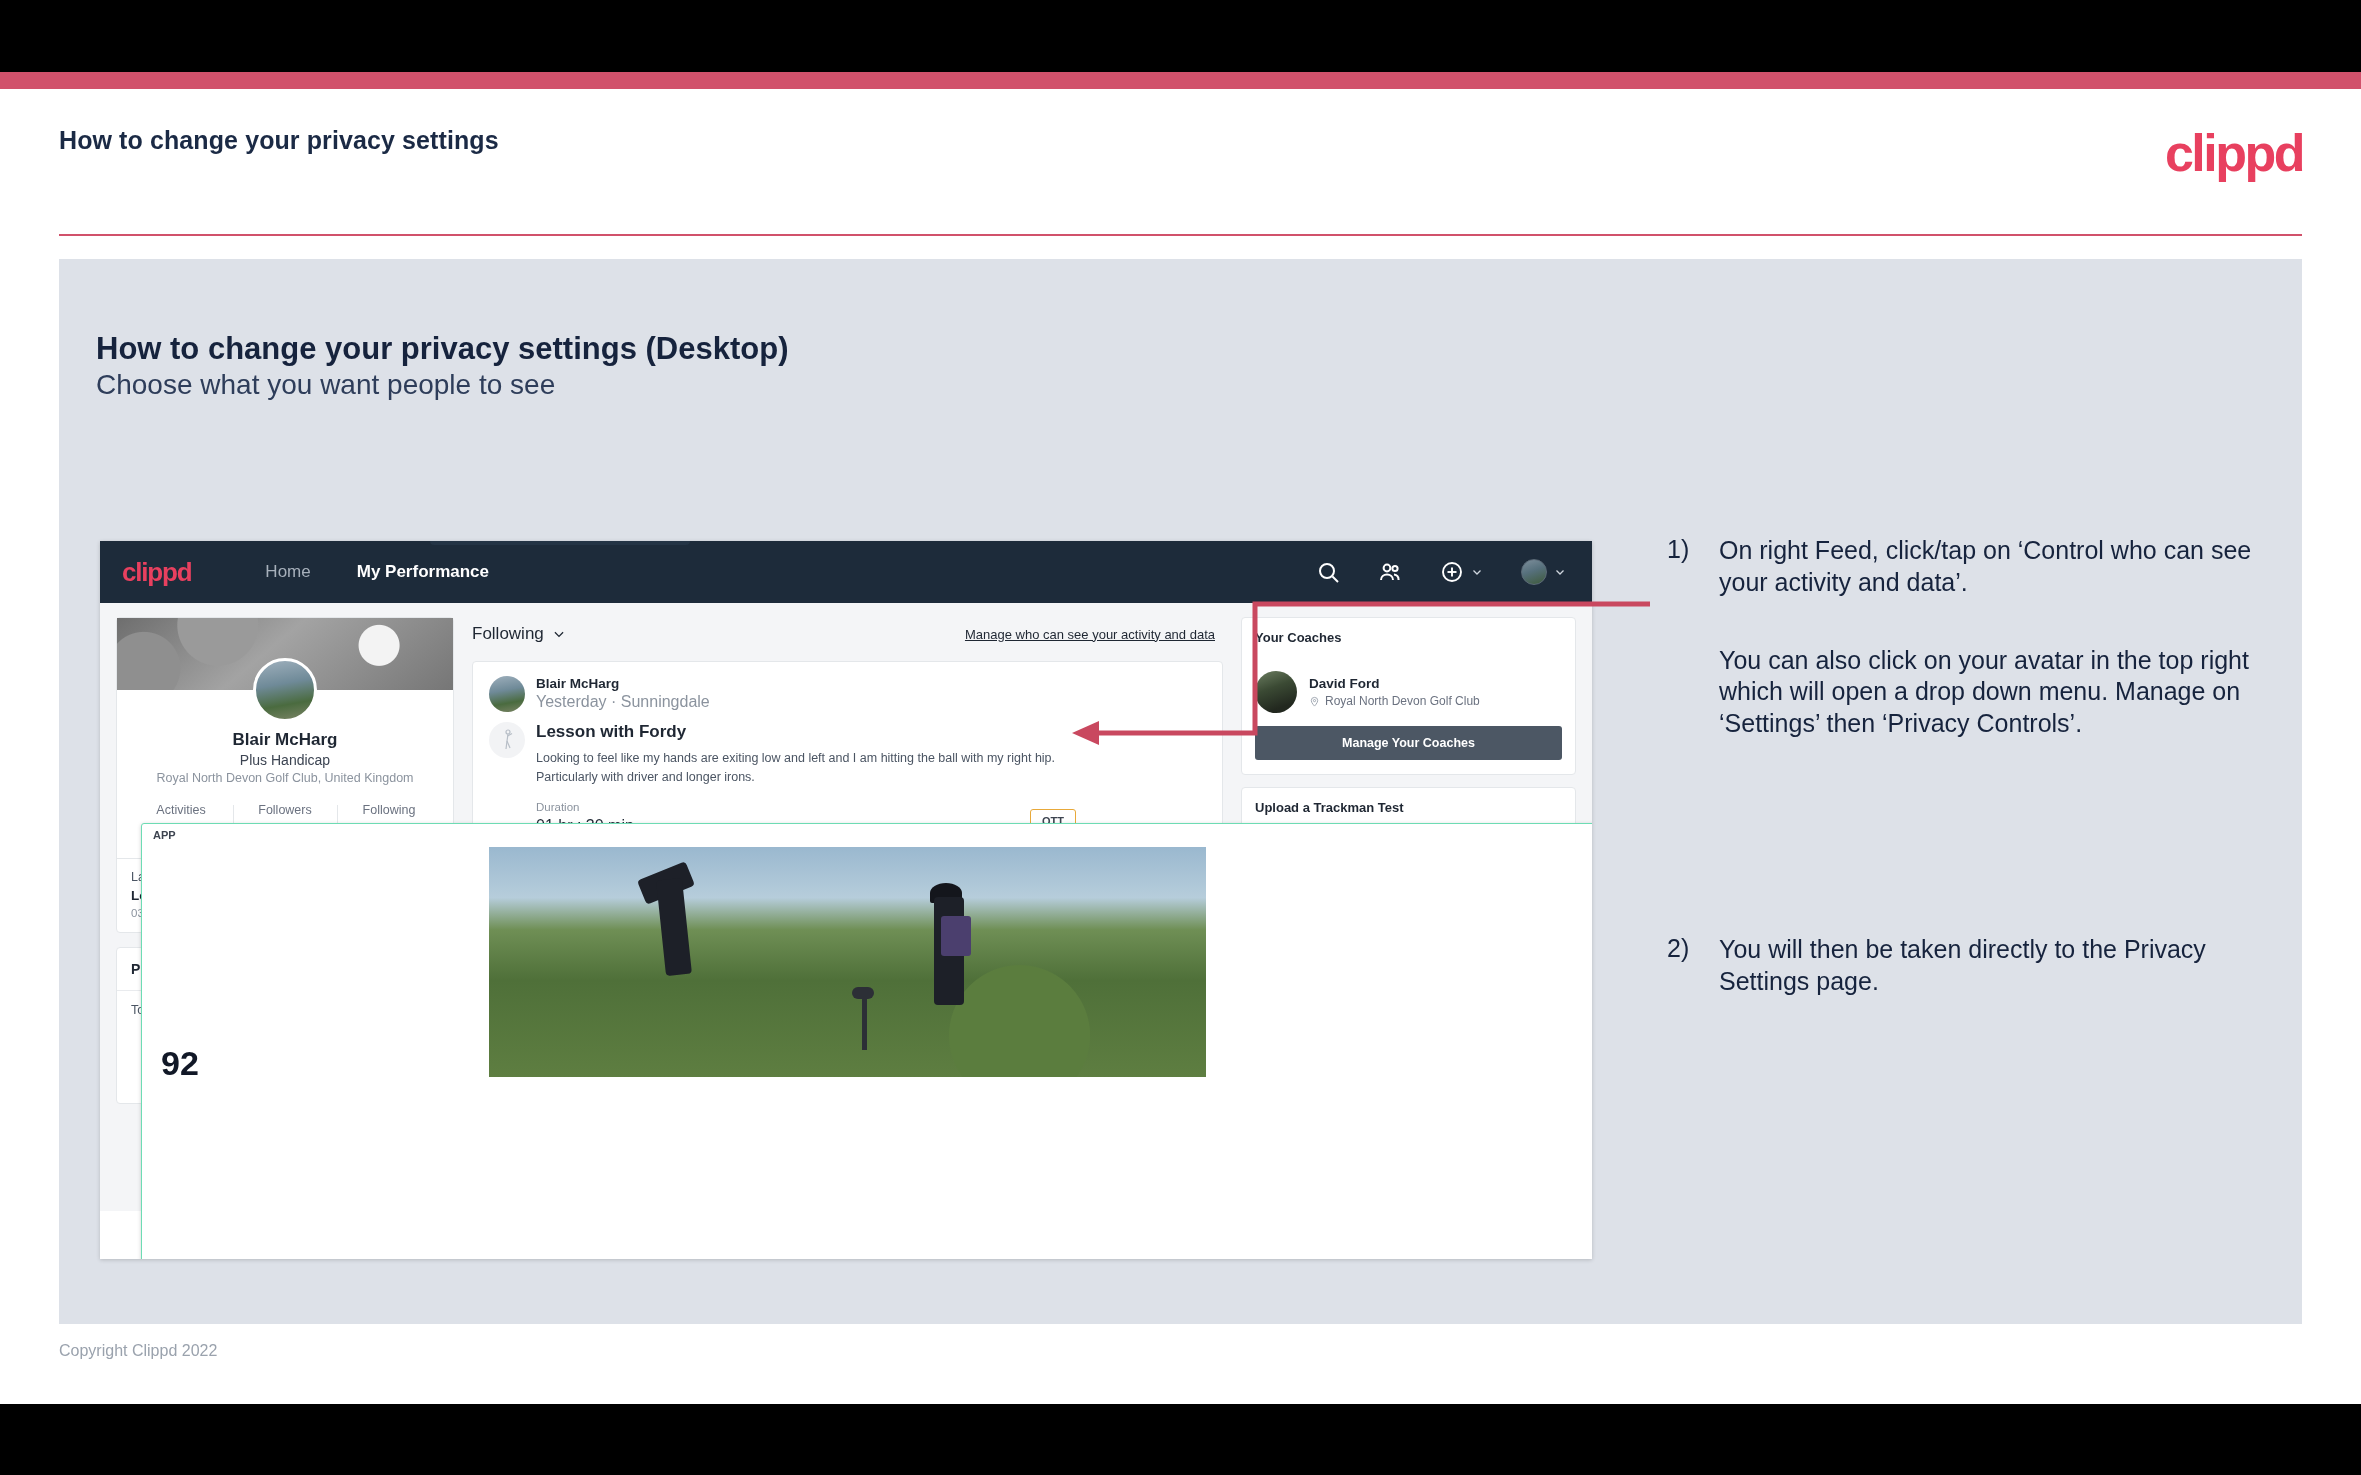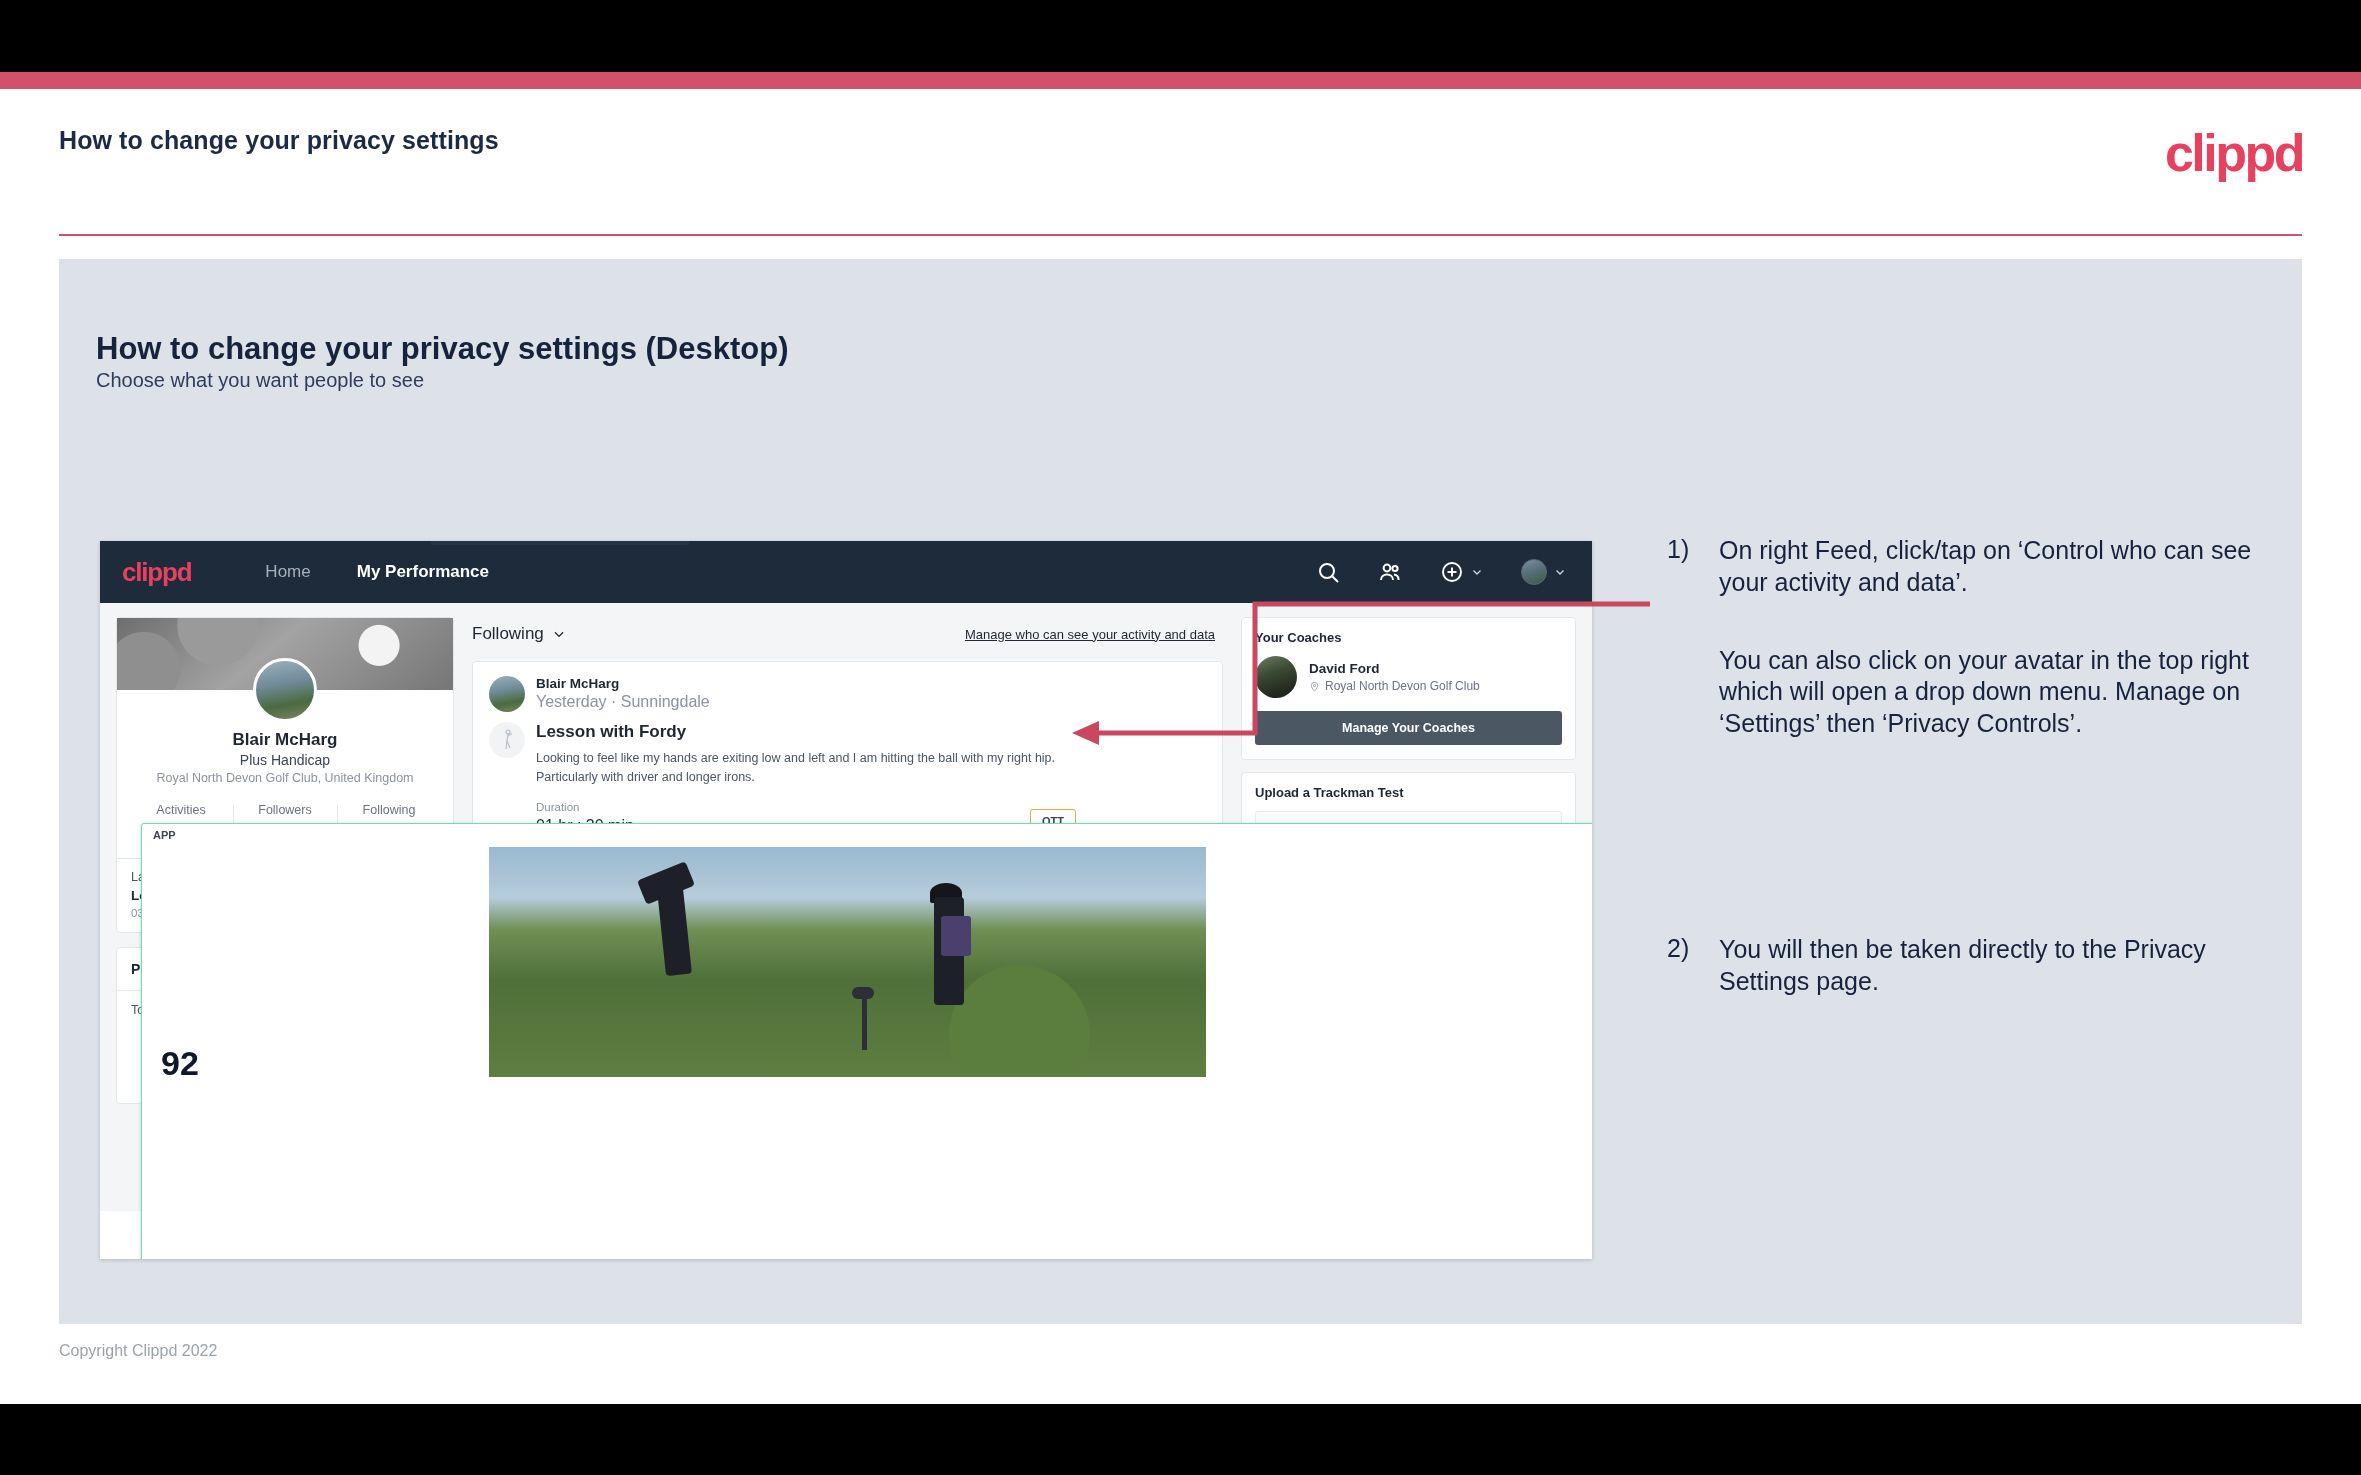--- a/index.html
+++ b/index.html
@@ -37,21 +37,21 @@
   .panel {
     position:absolute; left:59px; top:259px; width:2243px; height:1065px;
     background:#dde1e8;
   }
   .panel-title {
     position:absolute; left:37px; top:72px;
     font-size:31px; font-weight:700; color:#16233d;
   }
   .panel-sub {
     position:absolute; left:37px; top:110px;
-    font-size:20px; font-weight:400; color:#2e3d5a;
+    font-size:28px; font-weight:400; color:#2e3d5a;
   }
 
   
   .app {
     position:absolute; left:41px; top:282px; width:1492px; height:718px;
     background:#fff; overflow:hidden;
     box-shadow:0 1px 4px rgba(0,0,0,.18);
   }
   .app-navbar {
     position:relative; height:62px; background:#1d2b3a; display:flex; align-items:center;
@@ -196,21 +196,21 @@
   .g1b { left:21%; top:10%; width:52px; height:26px; transform:rotate(-22deg); background:#1d2028; }
   .g2 { left:62%; top:22%; width:30px; height:108px; }
   .g2h { left:61.5%; top:16%; width:32px; height:20px; background:#14161c; border-radius:50% 50% 2px 2px; }
   .g2s { left:63%; top:30%; width:30px; height:40px; background:#4b3f6e; border-radius:3px; }
   .mic { position:absolute; left:52%; top:64%; width:5px; height:56px; background:#2c2f36; }
   .mic-h { position:absolute; left:50.6%; top:61%; width:22px; height:12px; background:#2c2f36; border-radius:6px; }
 
   
   .rc-card { padding:12px 13px 14px 13px; }
   .rc-title { font-size:13px; font-weight:700; color:#1f2733; }
-  .coach-row { display:flex; align-items:center; gap:12px; margin-top:11px; }
+  .coach-row { display:flex; align-items:center; gap:12px; margin-top:26px; }
   .coach-avatar {
     width:42px; height:42px; border-radius:50%; flex:0 0 42px;
     background:linear-gradient(160deg,#6d7f62 0%,#3b4a34 40%,#22281f 80%);
   }
   .coach-name { font-size:13.5px; font-weight:700; color:#1f2733; }
   .coach-club { font-size:12px; color:#6b7280; margin-top:3px; display:flex; align-items:center; gap:5px; }
   .pin { width:11px; height:11px; color:#9aa2ad; }
   .btn-dark {
     margin-top:13px; width:100%; height:34px; background:#4c5764; color:#fff;
     font-size:12.5px; font-weight:700; border:none; border-radius:3px; cursor:pointer;

